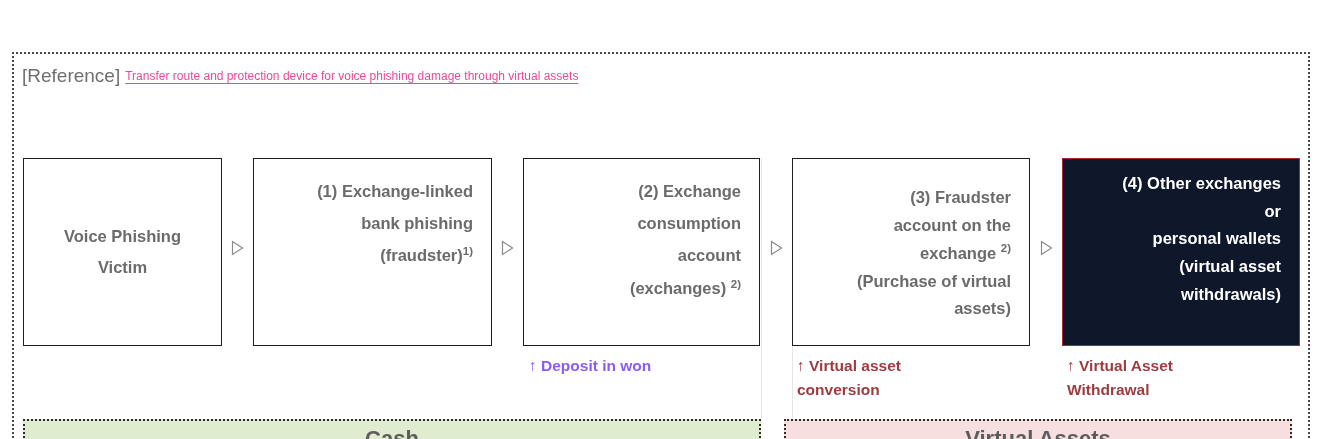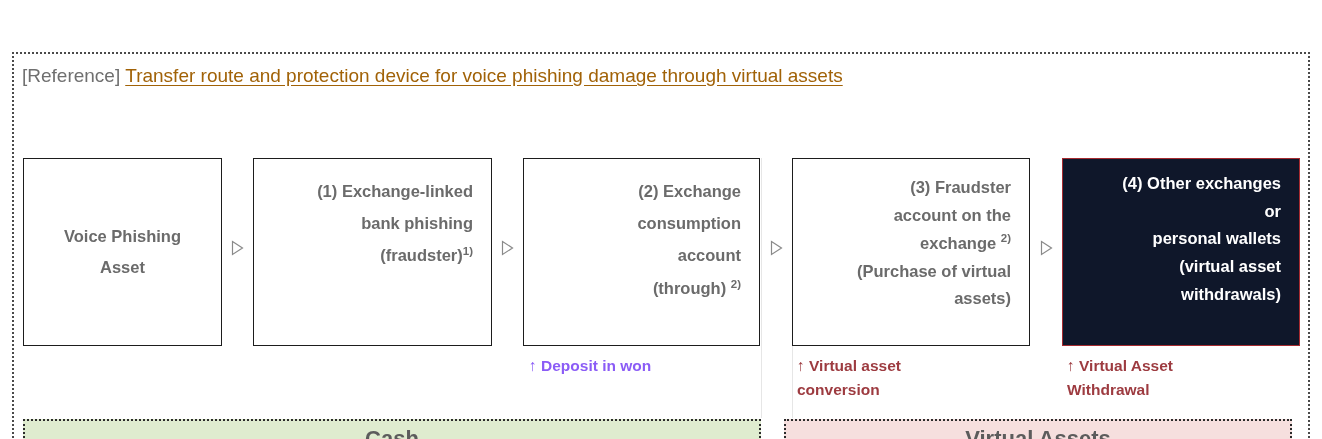--- a/index.html
+++ b/index.html
@@ -43,22 +43,22 @@
     display: flex;
     align-items: center;
     white-space: nowrap;
   }
   .title-prefix {
     font-size: 19px;
     color: #6f6f6f;
     letter-spacing: 0px;
   }
   .title-main {
-    font-size: 19px;
-    color: #a16207;
+    font-size: 12px;
+    color: #ec4899;
     text-decoration: underline;
     text-underline-offset: 3px;
     margin-left: 5px;
   }
 
   
   .vline {
     position: absolute;
     width: 1px;
     background: #e6e6e6;
@@ -147,21 +147,21 @@
     <span class="title-prefix">[Reference]</span>
     <span class="title-main">Transfer route and protection device for voice phishing damage through virtual assets</span>
   </div>
 
   <div class="vline" style="left:761px; top:306px; height:72px;"></div>
   <div class="vline" style="left:792px; top:306px; height:72px;"></div>
   <div class="vline" style="left:761px; top:118px; height:188px;"></div>
 
   <div class="flow-box centered" style="left:23px; top:118px; width:199px; height:188px;">
     <span class="line">Voice Phishing</span>
-    <span class="line">Asset</span>
+    <span class="line">Victim</span>
   </div>
 
   <div class="tri" style="left:231px; top:200px;">
     <svg class="outline" viewBox="0 0 13 16">
       <polygon points="1.5,1.5 11.5,8 1.5,14.5" fill="#ffffff" stroke="#8a8a8a" stroke-width="1.2"></polygon>
     </svg>
   </div>
 
   <div class="flow-box" style="left:253px; top:118px; width:239px; height:188px;">
     <span class="line">(1) Exchange-linked</span>
@@ -172,30 +172,30 @@
   <div class="tri" style="left:501px; top:200px;">
     <svg class="outline" viewBox="0 0 13 16">
       <polygon points="1.5,1.5 11.5,8 1.5,14.5" fill="#ffffff" stroke="#8a8a8a" stroke-width="1.2"></polygon>
     </svg>
   </div>
 
   <div class="flow-box" style="left:523px; top:118px; width:237px; height:188px;">
     <span class="line">(2) Exchange</span>
     <span class="line">consumption</span>
     <span class="line">account</span>
-    <span class="line"><span>(through) </span><span class="sup">2)</span></span>
+    <span class="line"><span>(exchanges) </span><span class="sup">2)</span></span>
   </div>
 
   <div class="tri" style="left:770px; top:200px;">
     <svg class="outline" viewBox="0 0 13 16">
       <polygon points="1.5,1.5 11.5,8 1.5,14.5" fill="#ffffff" stroke="#8a8a8a" stroke-width="1.2"></polygon>
     </svg>
   </div>
 
-  <div class="flow-box" style="left:792px; top:118px; width:238px; height:188px; padding-top:15px; line-height:1.68;">
+  <div class="flow-box" style="left:792px; top:118px; width:238px; height:188px; padding-top:25px; line-height:1.68;">
     <span class="line">(3) Fraudster</span>
     <span class="line">account on the</span>
     <span class="line"><span>exchange </span><span class="sup">2)</span></span>
     <span class="line">(Purchase of virtual</span>
     <span class="line">assets)</span>
   </div>
 
   <div class="tri" style="left:1040px; top:200px;">
     <svg class="outline" viewBox="0 0 13 16">
       <polygon points="1.5,1.5 11.5,8 1.5,14.5" fill="#ffffff" stroke="#8a8a8a" stroke-width="1.2"></polygon>

